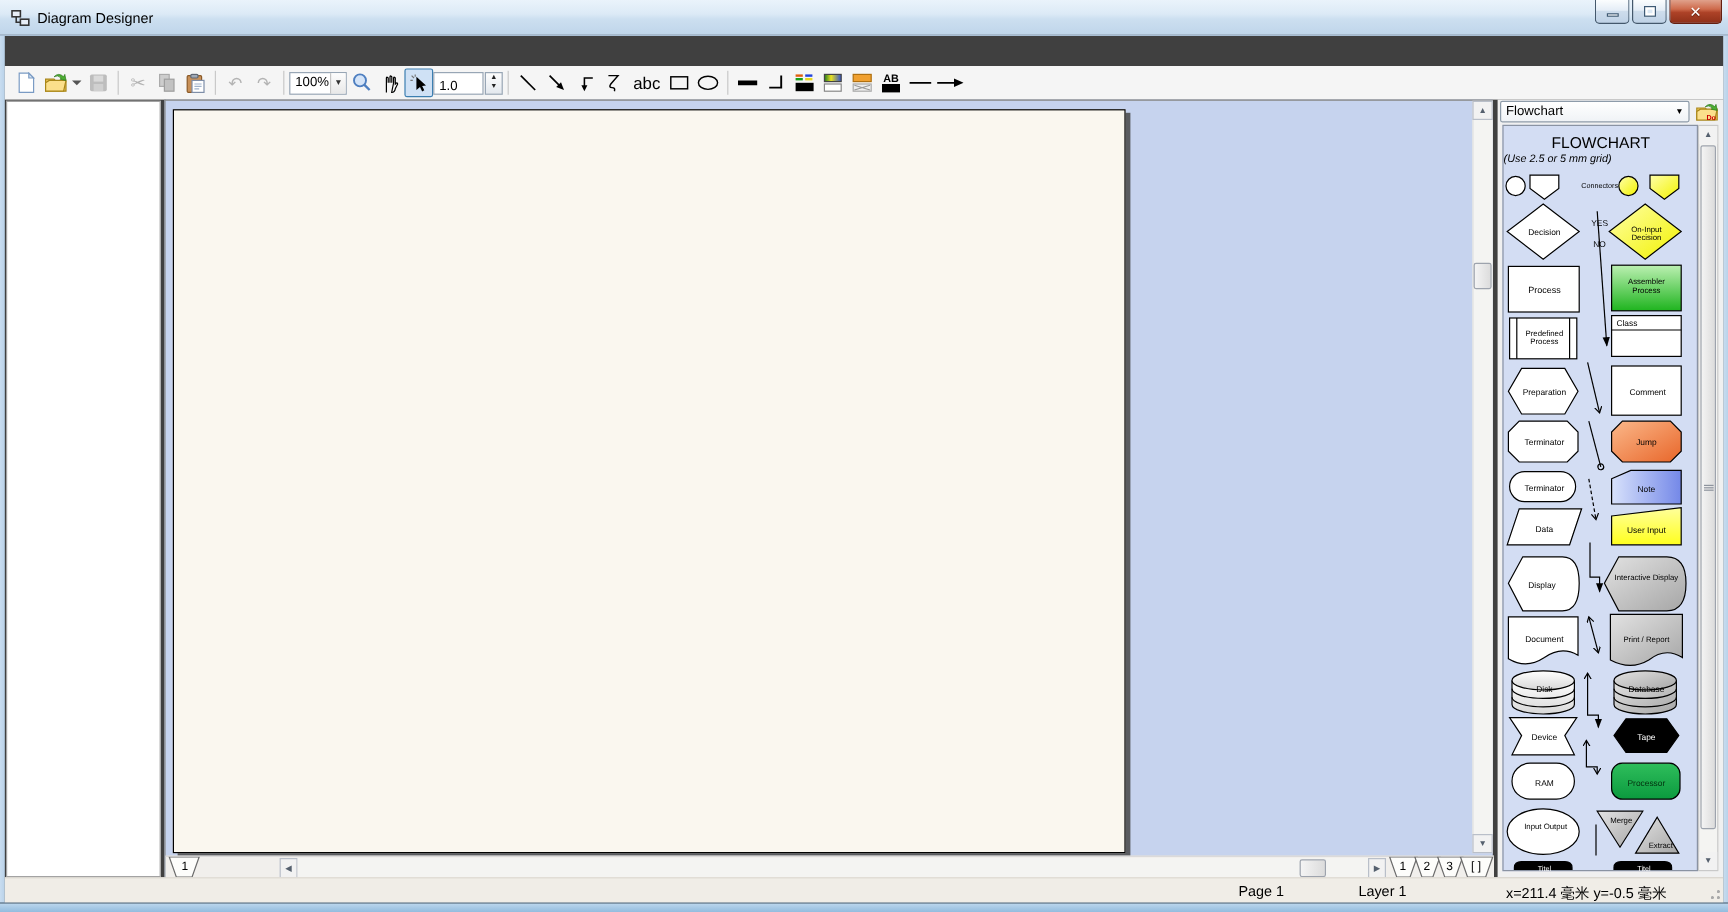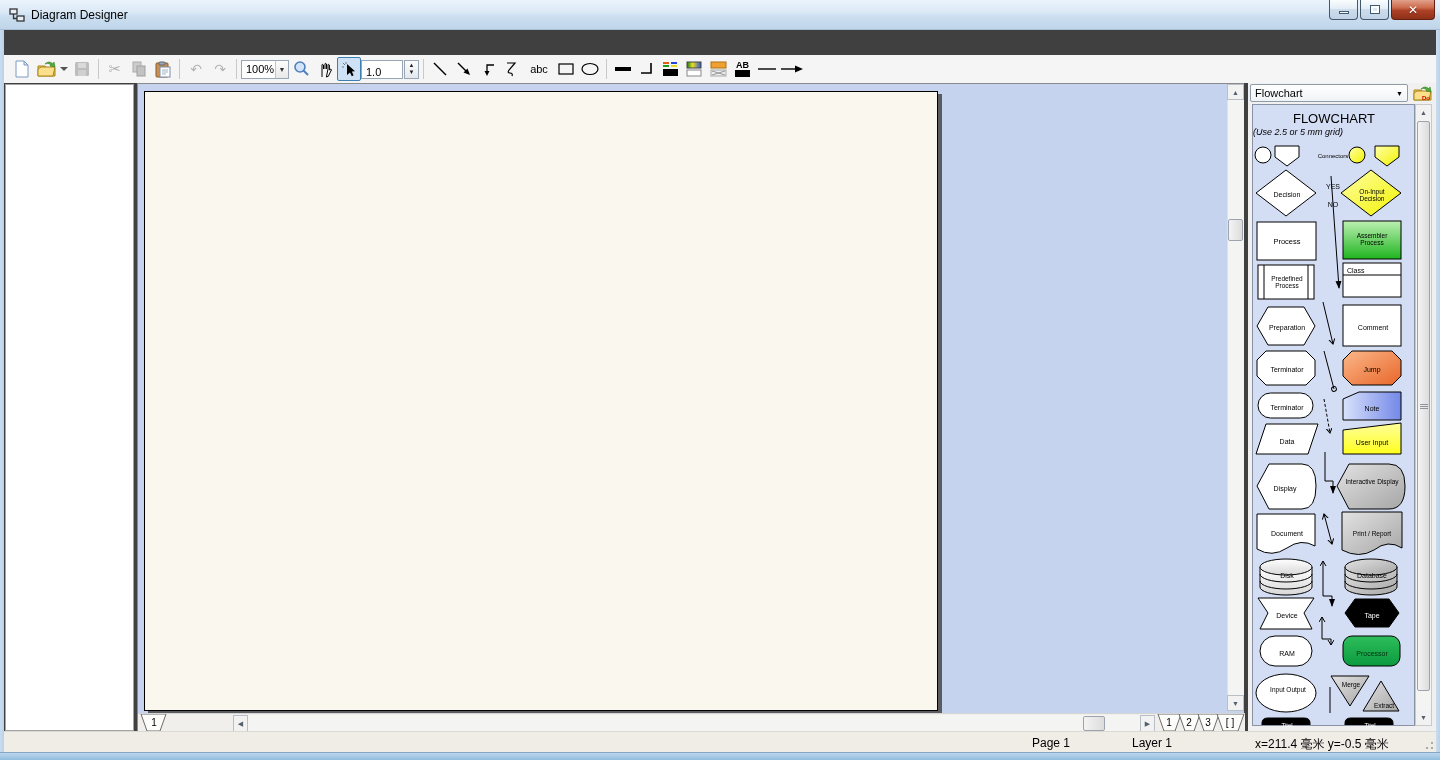--- a/index.html
+++ b/index.html
@@ -211,21 +211,21 @@
         <svg width="18" height="18">
           <path d="M15,5 H8 V14" fill="none" stroke="#000" stroke-width="1.3"></path>
           <path d="M8,16 L5.5,11 L10.5,11 Z" fill="#000"></path>
         </svg>
       </span>
     <span class="ic">
         <svg width="18" height="18">
           <path d="M4,3 L12,3 L6,10 Q4,13 7,13 Q10,13 9,16" fill="none" stroke="#000" stroke-width="1.2"></path>
         </svg>
       </span>
-    <span class="ic" style="width:30px; font-size:11px;">
+    <span class="ic" style="width:30px; font-size:14px;">
         <span>abc</span>
       </span>
     <span class="ic">
         <svg width="18" height="18">
           <rect x="2" y="4" width="14" height="10" fill="none" stroke="#000" stroke-width="1.2"></rect>
         </svg>
       </span>
     <span class="ic">
         <svg width="20" height="18">
           <ellipse cx="10" cy="9" rx="8" ry="5.5" fill="none" stroke="#000" stroke-width="1.2"></ellipse>

